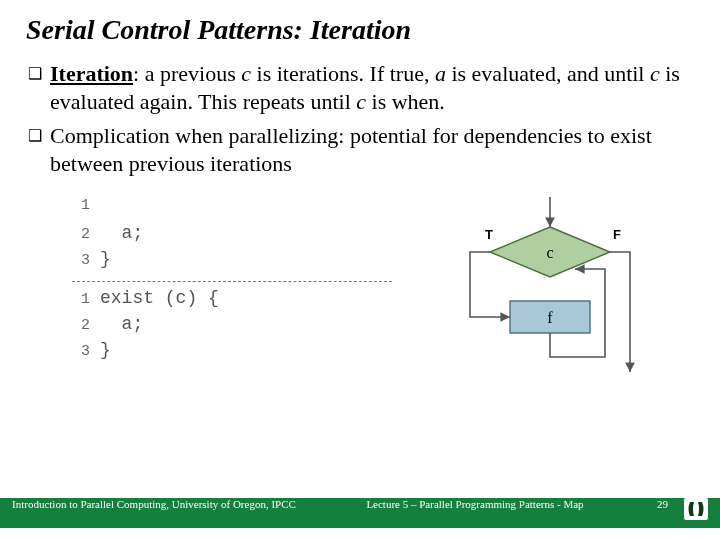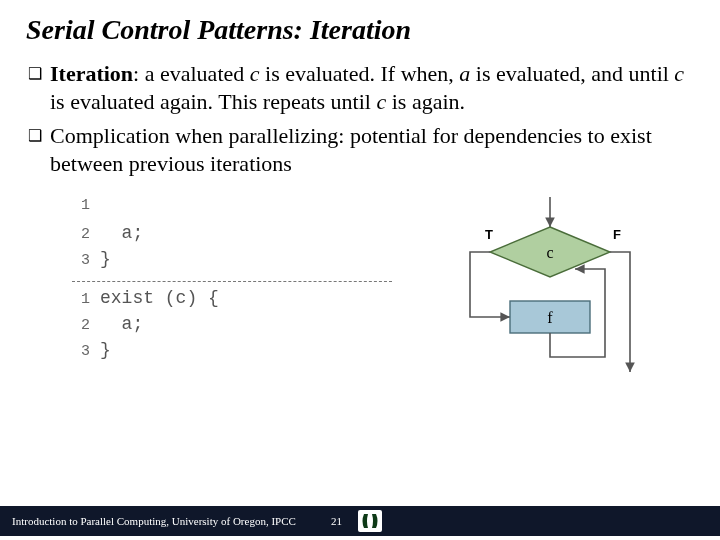--- a/index.html
+++ b/index.html
@@ -13,21 +13,21 @@
   .title {
     font-style: italic; font-weight: bold;
     font-size: 28px; margin-bottom: 14px;
     padding-left: 4px;
   }
   .bullets { font-size: 22px; line-height: 1.28; padding-left: 6px; }
   .bullet { display: flex; margin-bottom: 6px; }
   .bmark { width: 22px; flex: 0 0 22px; font-size: 16px; padding-top: 4px; }
   .btext { flex: 1; }
   .btext .bold { font-weight: bold; }
-  .btext .ul { }
+  .btext .ul { text-decoration: underline; }
   .btext .ital { font-style: italic; }
 
   .figure-row {
     display: flex; width: 100%;
     margin-top: 18px; align-items: flex-start;
     padding-left: 50px;
   }
   .code-col { width: 340px; }
   .code-block { font-family: "Courier New", monospace; color: #555; font-size: 18px; }
   .code-line { display: flex; align-items: baseline; height: 26px; }
@@ -35,44 +35,44 @@
   .ctxt { white-space: pre; }
   .divider {
     border: none; border-top: 1.6px dashed #777;
     margin: 6px 0 6px 0; width: 320px;
   }
 
   .flow-col { flex: 1; display:flex; justify-content:center; }
   .flow-svg { width: 190px; height: 180px; }
 
   .footer {
-    position: absolute; left: 0; bottom: 4px;
+    position: absolute; left: 0; bottom: 12px;
     width: 100%; height: 30px;
-    background: #0f172a;
-    display: flex; align-items: center;
+    background: #15803d;
+    display: flex; 
     color: #fff;
     font-size: 11px; font-family: "Times New Roman", serif;
     padding: 0 12px;
   }
   .footer .f-left { flex: 0 0 300px; }
   .footer .f-center { flex: 1; text-align: center; }
   .footer .f-page { flex: 0 0 36px; text-align: right; padding-right:6px; }
   .footer .f-logo { flex: 0 0 34px; display:flex; justify-content:flex-end; }
 </style>
 </head>
 <body>
 
 <div class="slide">
   <div class="title">Serial Control Patterns: Iteration</div>
 
   <div class="bullets">
     <div class="bullet">
       <div class="bmark">❑</div>
       <div class="btext">
-        <span class="bold ul">Iteration</span><span>: a evaluated </span><span class="ital">c</span><span> is evaluated. If when, </span><span class="ital">a</span><span> is evaluated, and until </span><span class="ital">c</span><span> is evaluated again. This repeats until </span><span class="ital">c</span><span> is again.</span>
+        <span class="bold ul">Iteration</span><span>: a previous </span><span class="ital">c</span><span> is iterations. If true, </span><span class="ital">a</span><span> is evaluated, and until </span><span class="ital">c</span><span> is evaluated again. This repeats until </span><span class="ital">c</span><span> is when.</span>
       </div>
     </div>
     <div class="bullet">
       <div class="bmark">❑</div>
       <div class="btext">Complication when parallelizing: potential for dependencies to exist between previous iterations</div>
     </div>
   </div>
 
   <div class="figure-row">
     <div class="code-col">
@@ -130,20 +130,21 @@
         <text x="95" y="126" text-anchor="middle" font-family="serif" font-size="16">f</text>
 
         <path d="M95,136 L95,160 L150,160 L150,72 L120,72" fill="none" stroke="#555" stroke-width="1.6" marker-end="url(#ah)"></path>
       </svg>
     </div>
   </div>
 </div>
 
 <div class="footer">
   <div class="f-left">Introduction to Parallel Computing, University of Oregon, IPCC</div>
-  <div class="f-page">21</div>
+  <div class="f-center">Lecture 5 – Parallel Programming Patterns - Map</div>
+  <div class="f-page">29</div>
   <div class="f-logo">
     <svg width="24" height="22" viewBox="0 0 24 22">
       <rect x="0" y="0" width="24" height="22" fill="#fff" rx="2"></rect>
       <path d="M6,4 Q3,11 6,18 L18,18 Q21,11 18,4 L14,4 Q16,11 14,18 L10,18 Q8,11 10,4 Z" fill="#0e3a17"></path>
     </svg>
   </div>
 </div>
 
 </body></html>

